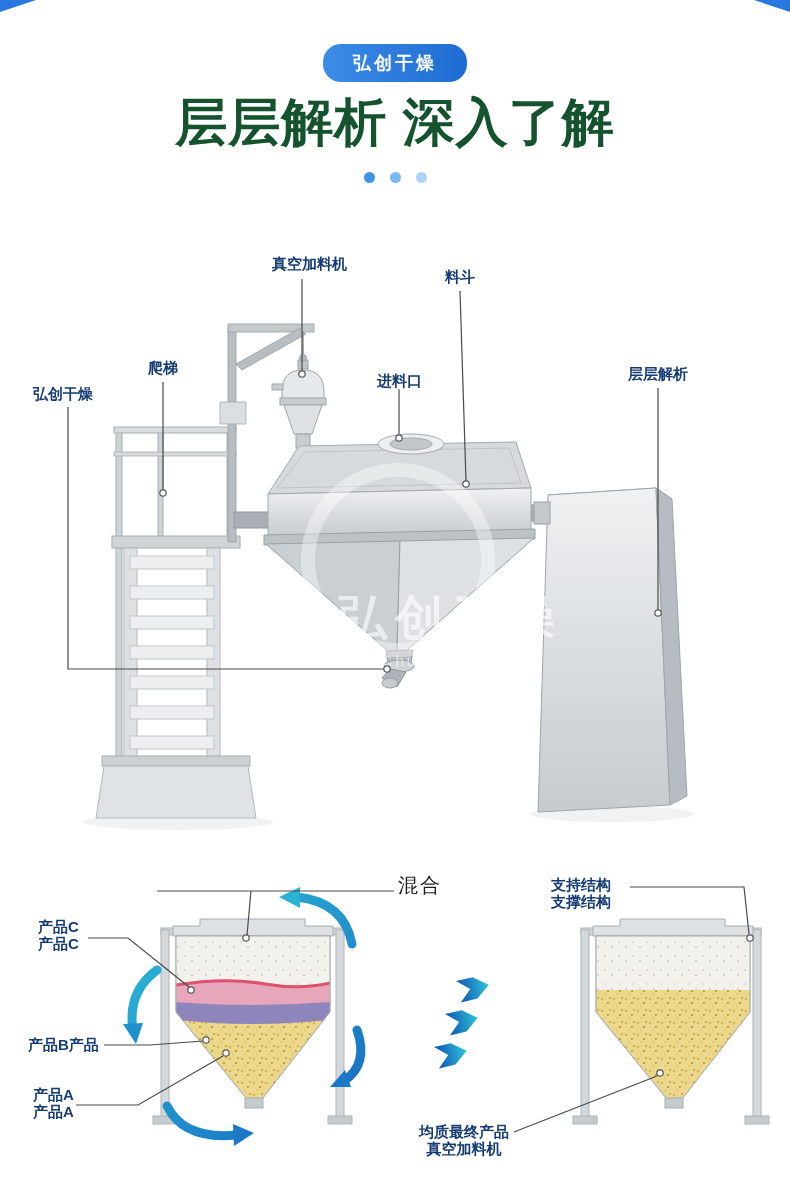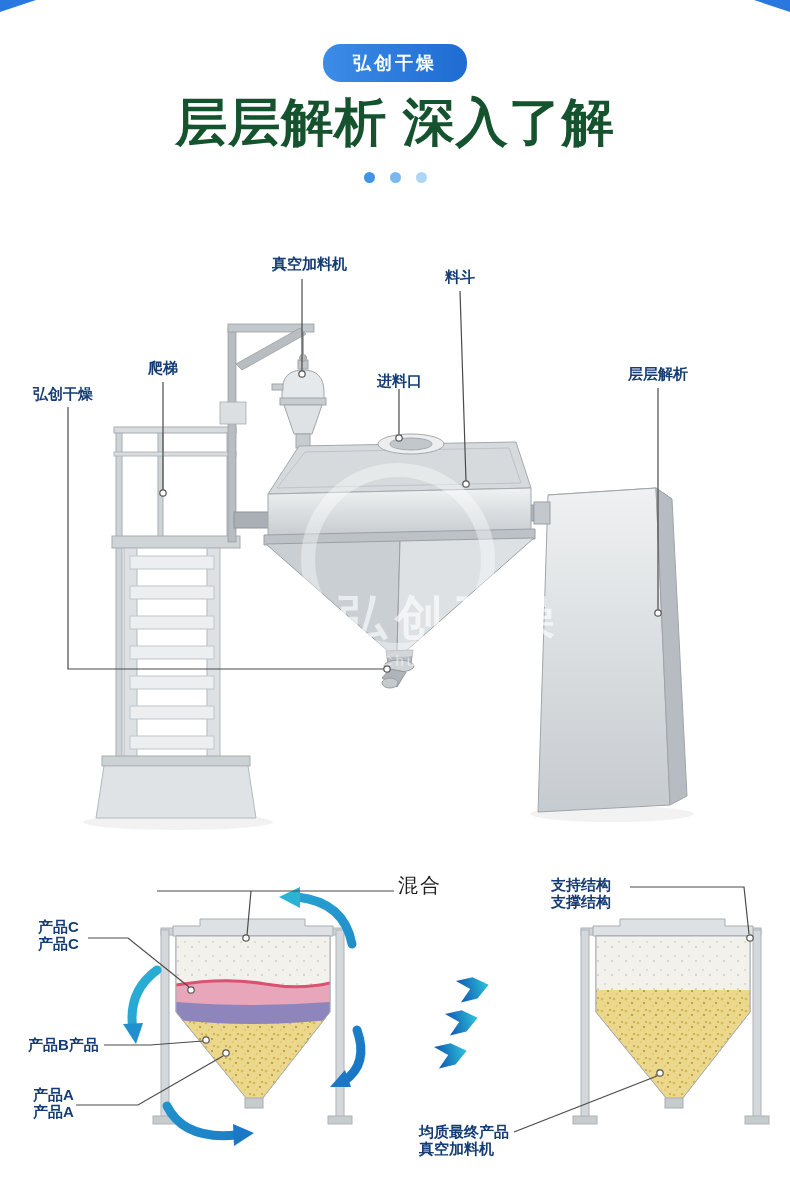--- a/index.html
+++ b/index.html
@@ -12,21 +12,21 @@
   .badge{position:absolute;top:44px;left:50%;transform:translateX(-50%);
          background:linear-gradient(90deg,#3c8ce8,#1e6cd2);color:#fff;font-size:18px;
          font-weight:700;letter-spacing:3px;padding:7px 30px;border-radius:18px;white-space:nowrap}
   .title{position:absolute;top:88px;left:0;width:100%;text-align:center;font-size:52px;
          font-weight:700;color:#14532d;letter-spacing:1px;white-space:nowrap}
   .dots{position:absolute;top:172px;left:0;width:100%;display:flex;justify-content:center;gap:15px}
   .dot{width:11px;height:11px;border-radius:50%}
   .d1{background:#3f93e8}.d2{background:#7ab8f0}.d3{background:#aed5f6}
   .art{position:absolute;left:0;top:0;width:790px;height:1179px}
   .lbl{position:absolute;color:#153c74;font-size:15px;font-weight:700;line-height:17px;white-space:nowrap}
-  .lbl.center{text-align:left}
+  .lbl.center{text-align:center}
   .mix{font-size:20px;color:#1c1c1c;letter-spacing:2px;font-weight:400}
   .two span{display:block}
 </style>
 </head>
 <body>
 
 <div class="page">
 
   <div class="corner corner-left"></div>
   <div class="corner corner-right"></div>

